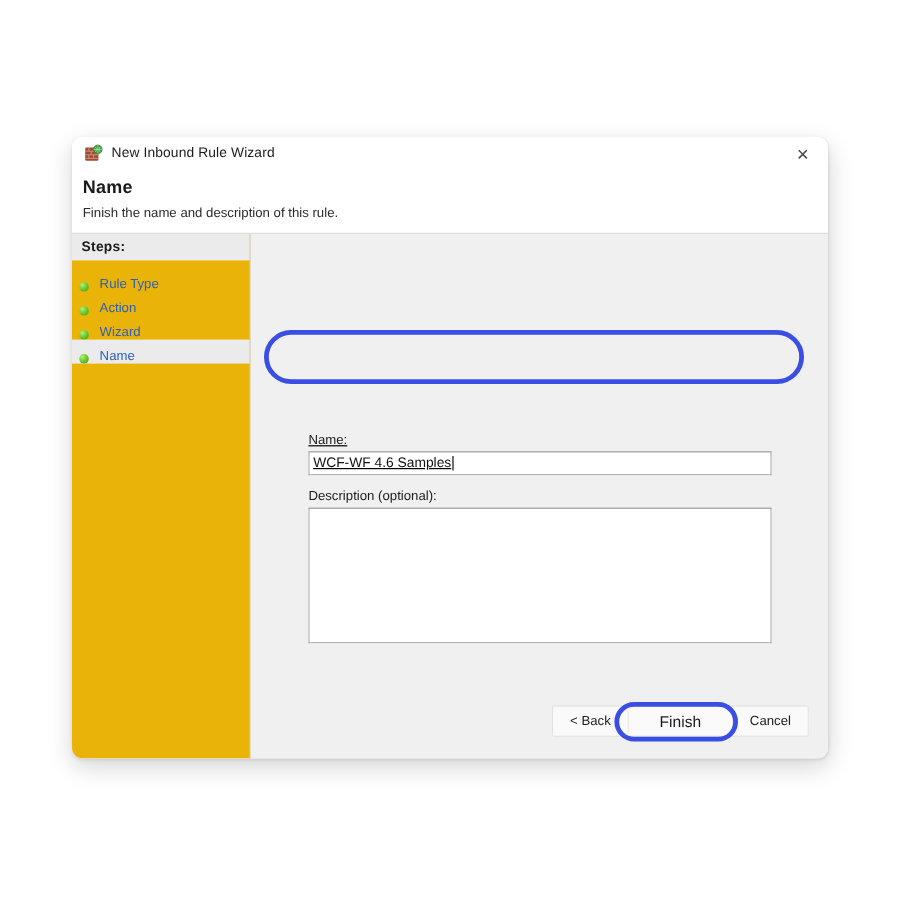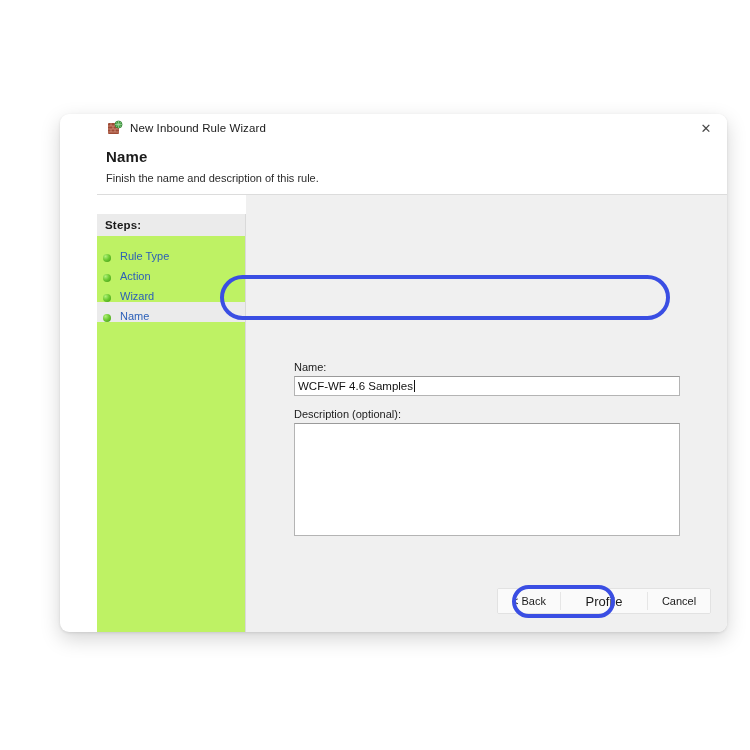--- a/index.html
+++ b/index.html
@@ -25,21 +25,20 @@
     left: 60px;
     top: 114px;
     width: 630px;
     height: 518px;
     background: #ffffff;
     border-radius: 9px;
     box-shadow: 0 7px 20px rgba(0,0,0,0.17), 0 1px 3px rgba(0,0,0,0.10);
     overflow: hidden;
     display: flex;
     flex-direction: column;
-    padding-left: 37px;
   }
 
   
   .titlebar {
     position: relative;
     height: 28px;
     flex: 0 0 28px;
     background: #ffffff;
     display: flex;
     align-items: center;
@@ -96,24 +95,23 @@
   
   .body {
     flex: 1 1 auto;
     display: flex;
     min-height: 0;
   }
 
   .sidebar {
     flex: 0 0 148px;
     width: 148px;
-    background: #bef264;
+    background: #eab308;
     border-right: 1px solid #d9d9d9;
     padding-top: 0;
-    margin-top: 19px;
   }
   .steps-header {
     background: #ebebeb;
     font-size: 11.5px;
     font-weight: bold;
     color: #1b1b1b;
     padding: 5px 0 5px 8px;
     letter-spacing: 0.2px;
   }
   .step-list { padding-top: 6px; }
@@ -143,20 +141,21 @@
     position: relative;
     background: #f0f0f0;
   }
 
   
   .name-group {
     position: absolute;
     left: 48px;
     top: 166px;
     width: 386px;
+    text-decoration: underline;
   }
   .field-label {
     font-size: 11px;
     color: #1b1b1b;
     margin-bottom: 3px;
   }
   .name-input {
     width: 100%;
     box-sizing: border-box;
     height: 20px;
@@ -326,21 +325,21 @@
         </div>
 
         <div class="desc-group">
           <div class="field-label">Description (optional):</div>
           <div class="desc-box"></div>
         </div>
 
         <div class="button-row">
           <div class="btn">&lt; Back</div>
           <div class="btn-divider"></div>
-          <div class="btn primary">Profile</div>
+          <div class="btn primary">Finish</div>
           <div class="btn-divider"></div>
           <div class="btn">Cancel</div>
         </div>
 
       </div>
     </div>
   </div>
 
   <div class="annot" id="annot-name"></div>
   <div class="annot" id="annot-finish"></div>

